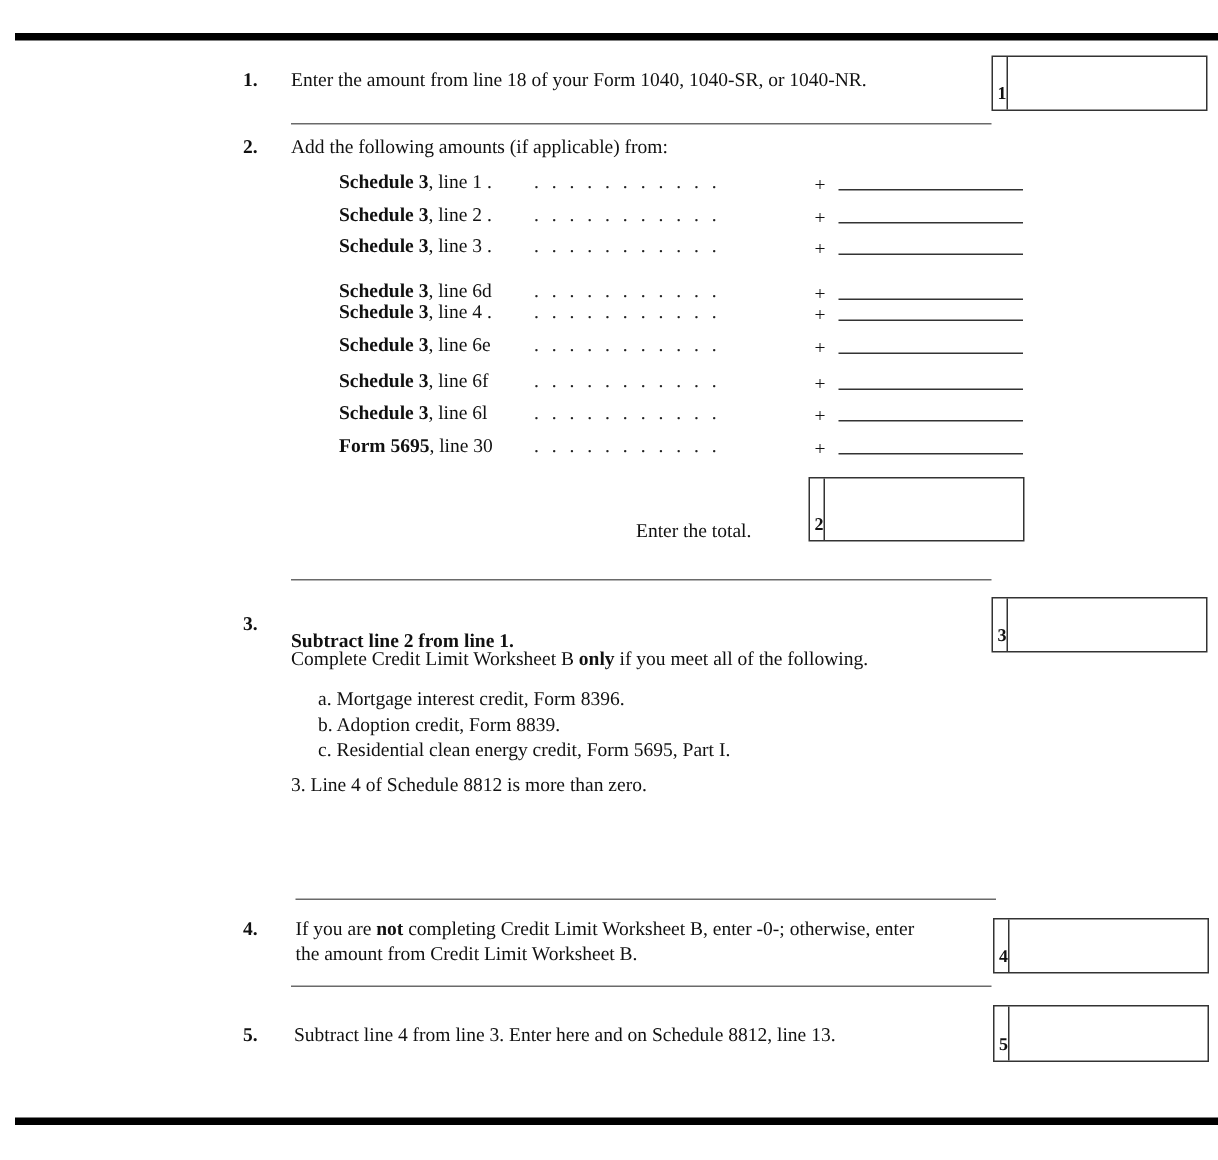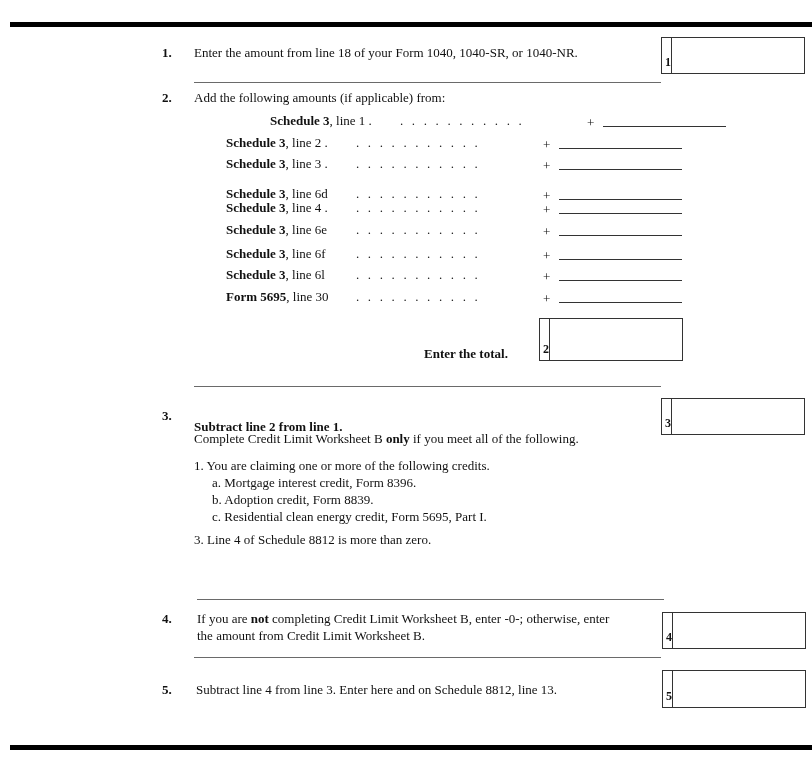--- a/index.html
+++ b/index.html
@@ -32,21 +32,21 @@
 <div class="txt" style="left:194px; top:45px;">Enter the amount from line 18 of your Form 1040, 1040-SR, or 1040-NR.</div>
 <div class="box" style="left:661px; top:37px; width:142px; height:35px;">
   <div class="lbl">1</div>
   <input type="text" value="" style="">
 </div>
 <div class="rule-thin" style="left:194px; top:82px; width:467px;"></div>
 
 <div class="num" style="left:162px; top:90px;">2.</div>
 <div class="txt" style="left:194px; top:90px;">Add the following amounts (if applicable) from:</div>
 
-<div class="sched-row" style="top:113px;margin-left:44px;">
+<div class="sched-row" style="top:113px;">
   <span class="name"><b>Schedule 3</b><span>, line 1</span><span> .</span></span>
   <span class="dots">...........</span>
   <span class="plus">+</span>
   <input type="text" value="" style="">
 </div>
 <div class="sched-row" style="top:135px;">
   <span class="name"><b>Schedule 3</b><span>, line 2</span><span> .</span></span>
   <span class="dots">...........</span>
   <span class="plus">+</span>
   <input type="text" value="" style="">
@@ -87,37 +87,36 @@
   <span class="plus">+</span>
   <input type="text" value="" style="">
 </div>
 <div class="sched-row" style="top:289px;">
   <span class="name"><b>Form  5695</b><span>, line 30</span></span>
   <span class="dots">...........</span>
   <span class="plus">+</span>
   <input type="text" value="" style="">
 </div>
 
-<div class="txt" style="left:424px; top:346px;font-weight:bold;">Enter the total.</div>
+<div class="txt" style="left:424px; top:346px;">Enter the total.</div>
 <div class="box" style="left:539px; top:318px; width:142px; height:41px;">
   <div class="lbl">2</div>
   <input type="text" value="" style="">
 </div>
 <div class="rule-thin" style="left:194px; top:386px; width:467px;"></div>
 
 <div class="num" style="left:162px; top:408px;">3.</div>
 <div class="txt" style="left:194px; top:419px;font-weight:bold;">Subtract line 2 from line 1.</div>
 <div class="box" style="left:661px; top:398px; width:142px; height:35px;">
   <div class="lbl">3</div>
   <input type="text" value="" style="">
 </div>
 <div class="txt" style="left:194px; top:431px;"><span>Complete Credit Limit Worksheet B </span><b>only</b><span> if you meet all of the following.</span></div>
 
 <div class="list" style="top:457px;">
-  <div>1. You are claiming one or more of the following credits.</div>
   <div class="sub">a. Mortgage interest credit, Form 8396.</div>
   <div class="sub">b. Adoption credit, Form 8839.</div>
   <div class="sub">c. Residential clean energy credit, Form 5695, Part I.</div>
   <div style="margin-top:6px;">3. Line 4 of Schedule 8812 is more than zero.</div>
 </div>
 <div class="rule-thin" style="left:197px; top:599px; width:467px;"></div>
 
 <div class="num" style="left:162px; top:611px;">4.</div>
 <div class="txt" style="left:197px; top:611px;"><span>If you are </span><b>not</b><span> completing Credit Limit Worksheet B, enter -0-; otherwise, enter</span></div>
 <div class="txt" style="left:197px; top:628px;">the amount from Credit Limit Worksheet B.</div>

